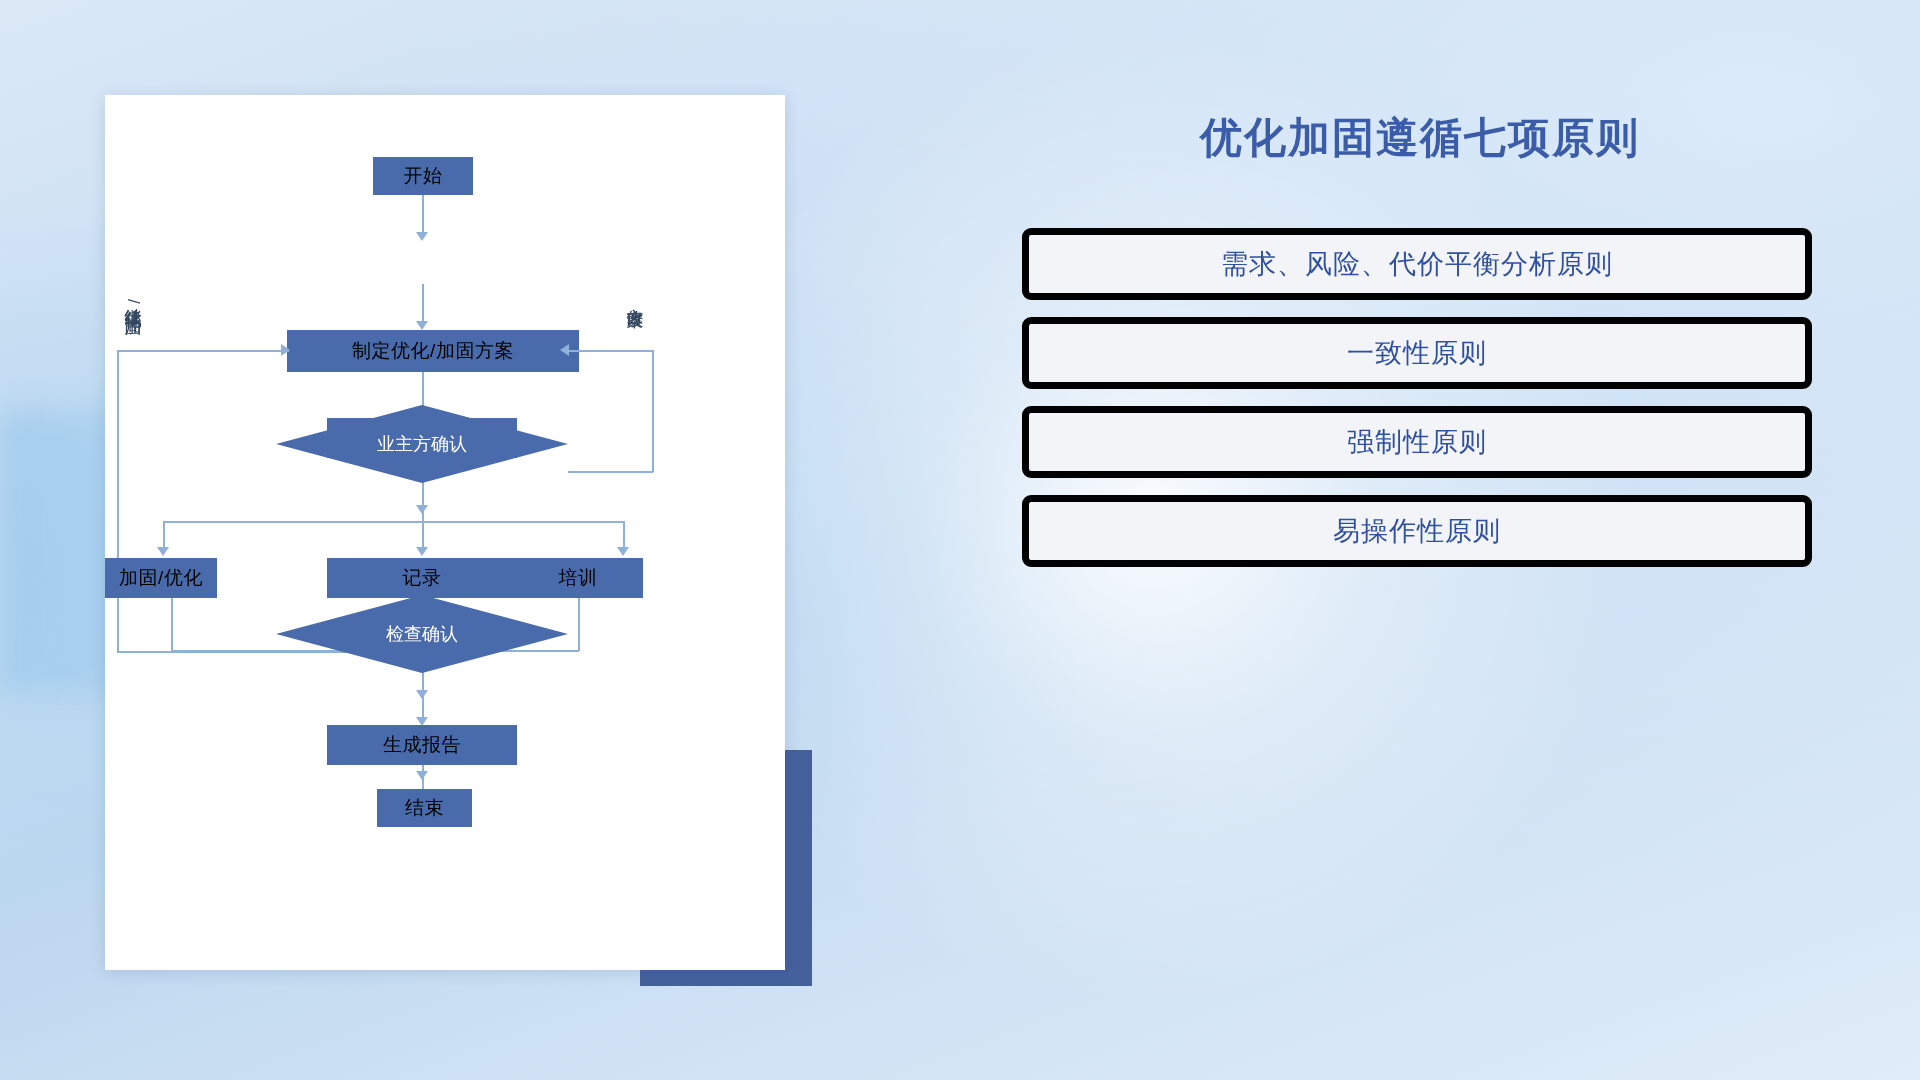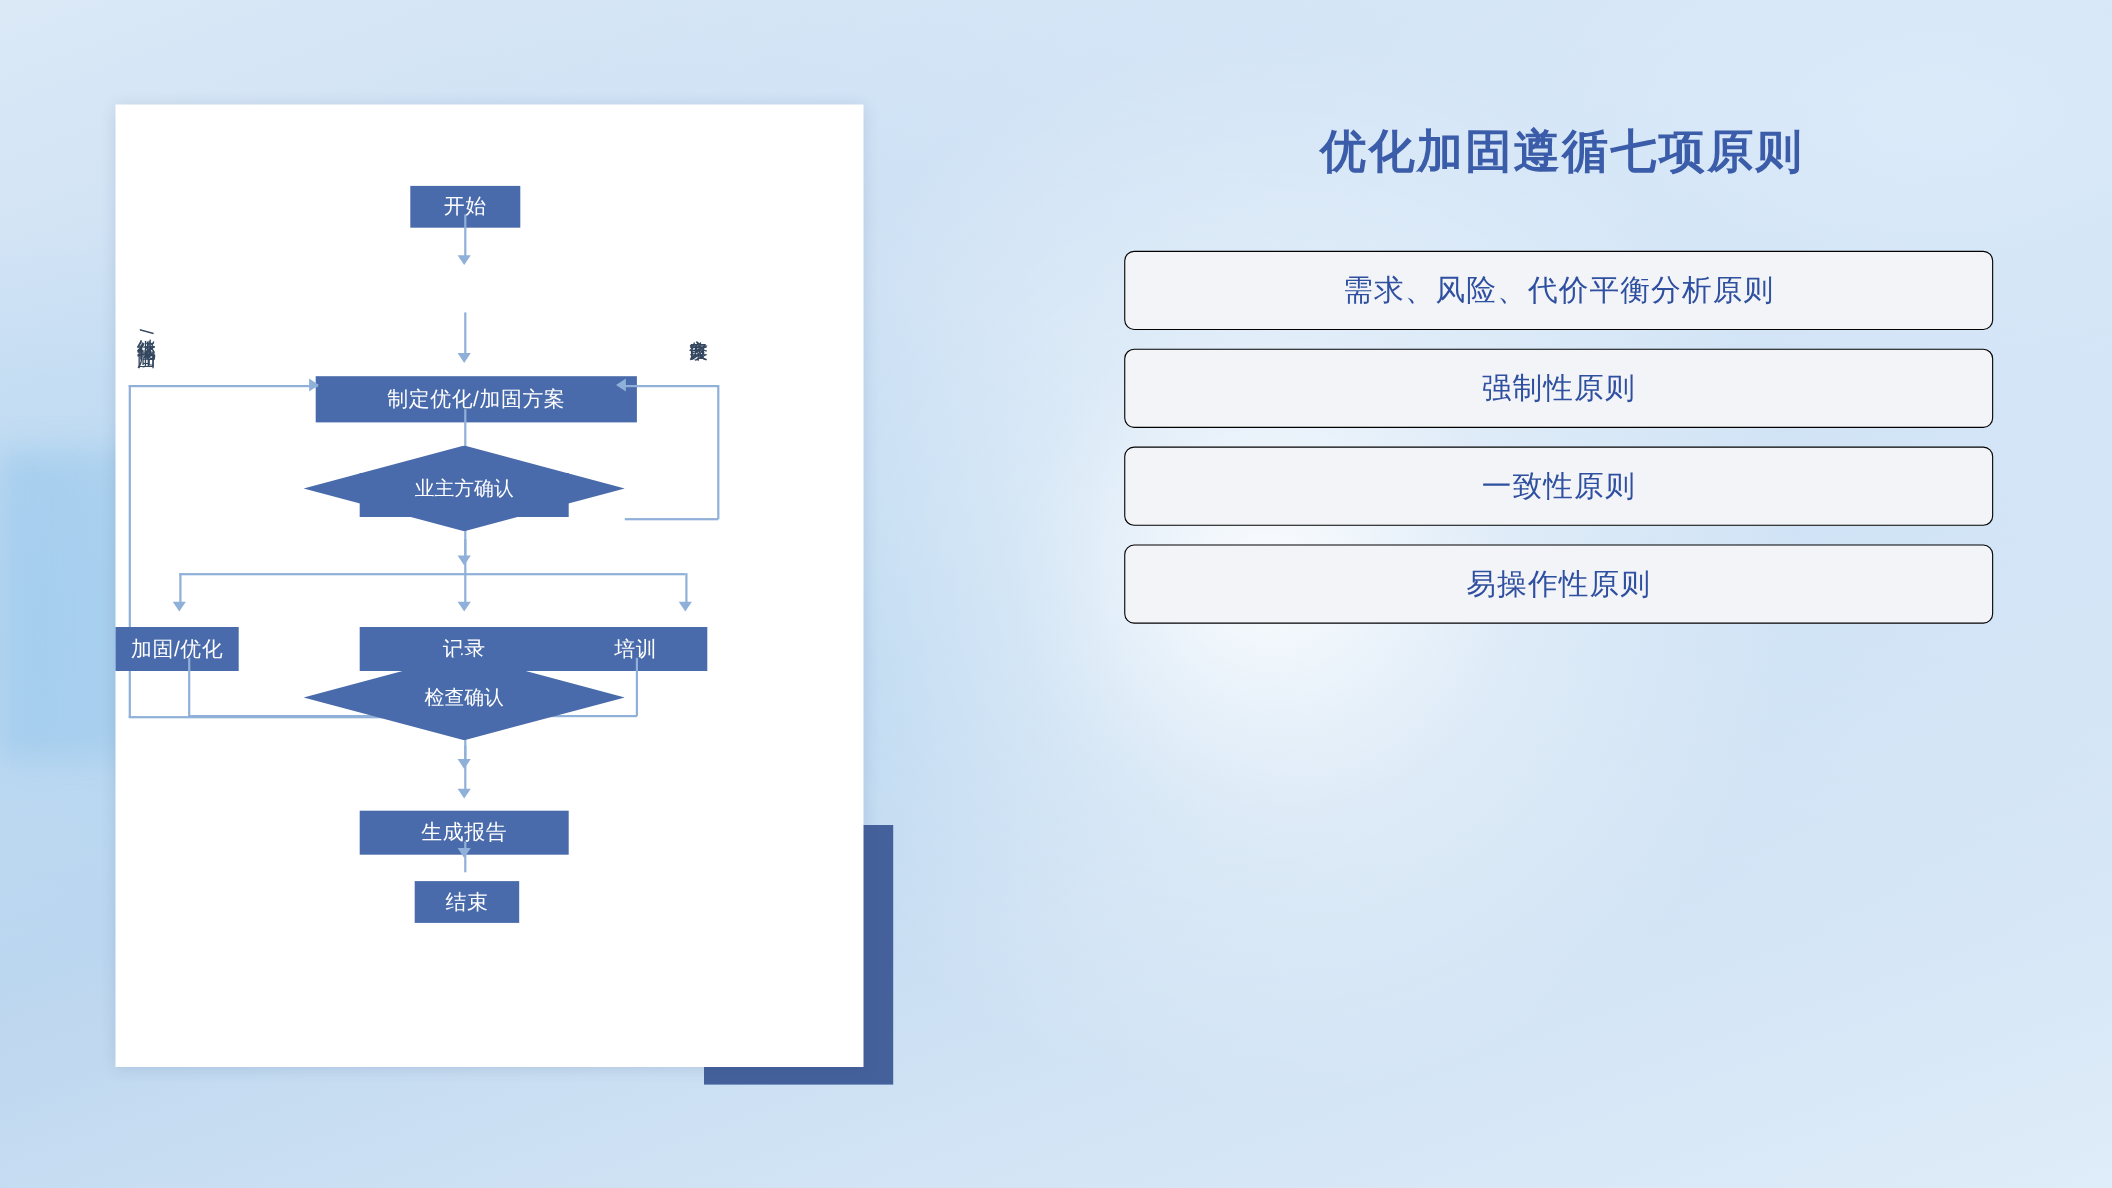--- a/index.html
+++ b/index.html
@@ -50,28 +50,27 @@
     width: 680px;
     height: 875px;
     background: #ffffff;
     box-shadow: 0 2px 14px rgba(40,70,120,0.16);
   }
 
   .node {
     position: absolute;
     box-sizing: border-box;
     background: #4a6bab;
-    color: #ffffff;
+    color: #000000;
     font-size: 19px;
     display: flex;
     align-items: center;
     justify-content: center;
     white-space: nowrap;
     letter-spacing: 0.5px;
-    margin-top: 12px;
   }
   .diamond {
     position: absolute;
     background: #4a6bab;
     color: #fff;
     font-size: 18px;
     display: flex;
     align-items: center;
     justify-content: center;
     clip-path: polygon(50% 0%, 100% 50%, 50% 100%, 0% 50%);
@@ -129,21 +128,21 @@
     position: absolute;
     left: 1022px;
     top: 228px;
     width: 790px;
   }
   .principle {
     position: relative;
     height: 72px;
     margin-bottom: 17px;
     background: #f2f4f7;
-    border: 1px solid #000000;
+    border: 7px solid #000000;
     border-radius: 9px;
     display: flex;
     align-items: center;
     justify-content: center;
     font-size: 27px;
     color: #2f4fa0;
     letter-spacing: 1px;
     box-sizing: border-box;
   }
   .principle:after {
@@ -227,16 +226,16 @@
   <div class="line vline" style="left:317px; top:670px; height:28px;"></div>
   <div class="arrow-down" style="left:311px; top:676px;"></div>
 
   <div class="node" style="left:272px; top:694px; width:95px; height:38px;">结束</div>
 </div>
 
 <div id="right-title">优化加固遵循七项原则</div>
 
 <div id="principles">
   <div class="principle">需求、风险、代价平衡分析原则</div>
+  <div class="principle">一致性原则</div>
   <div class="principle">强制性原则</div>
-  <div class="principle">一致性原则</div>
   <div class="principle">易操作性原则</div>
 </div>
 
 </body></html>

